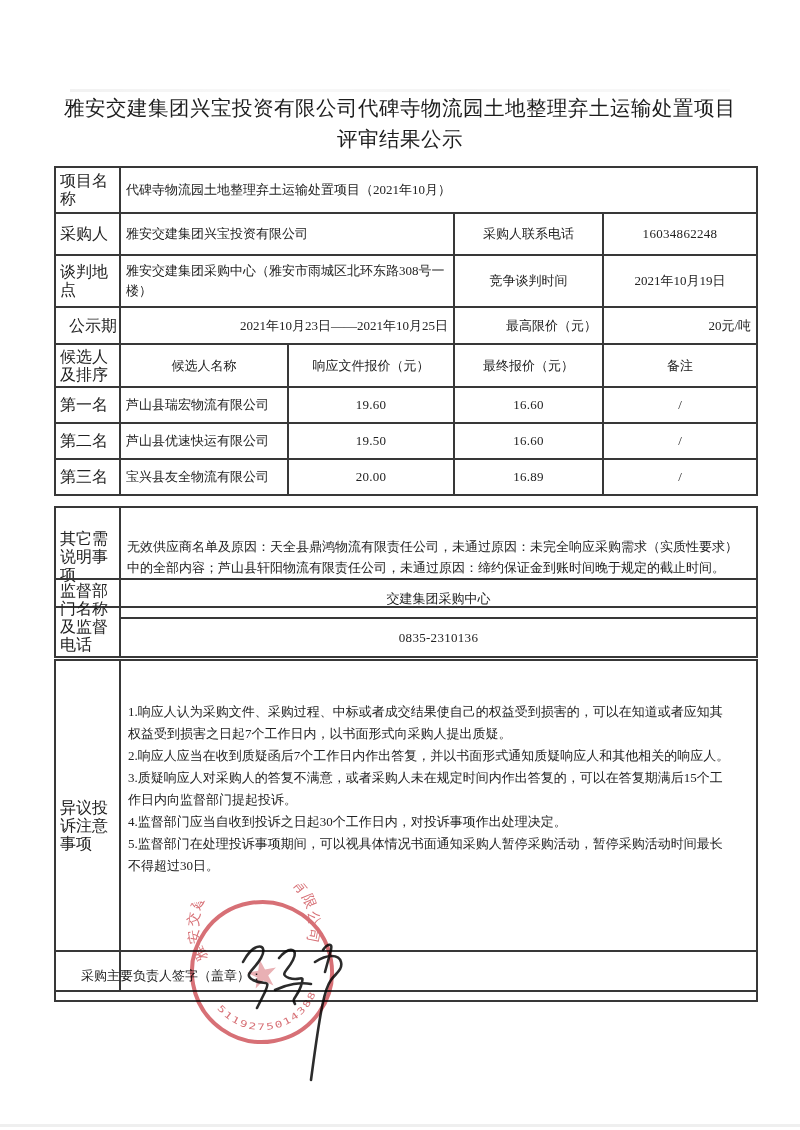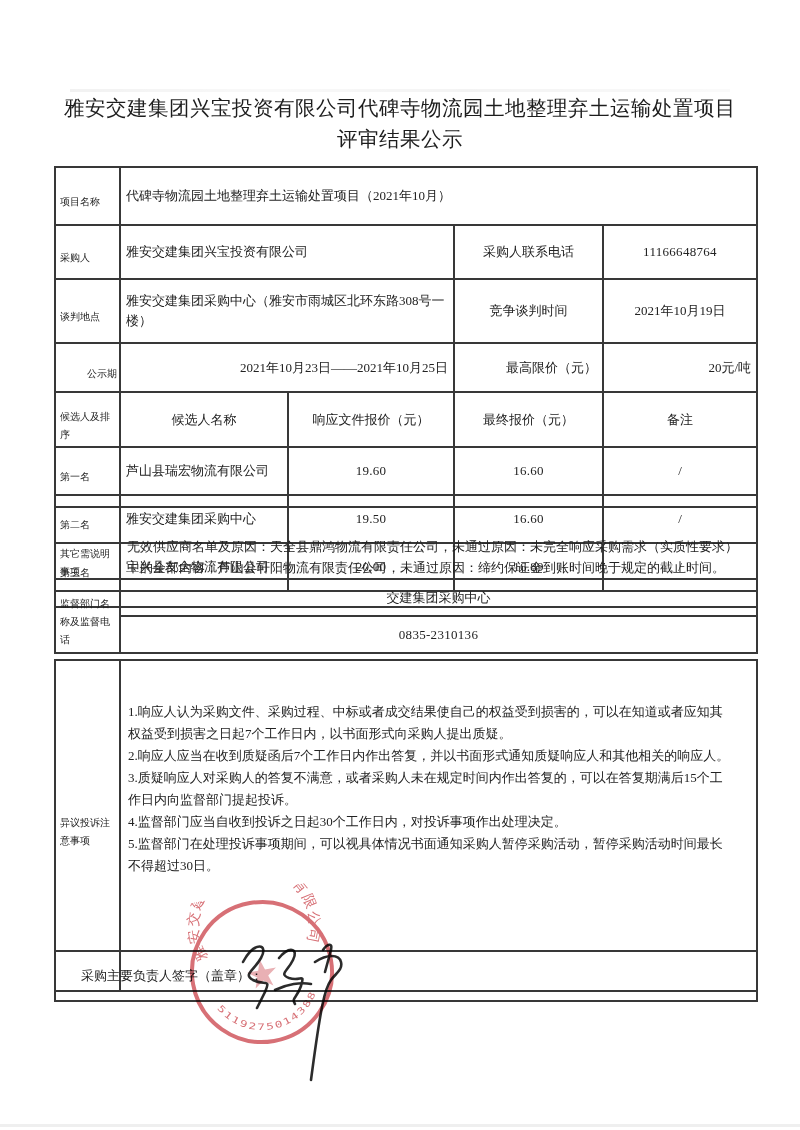--- a/index.html
+++ b/index.html
@@ -15,21 +15,21 @@
   .scan-noise-bottom { position:absolute; left:0; top:1124px; width:800px; height:3px;
     background:#ececec; opacity:.8; filter:blur(.5px); }
 
   .doc-title { position:absolute; left:40px; top:92px; width:720px; text-align:center;
     font-family:"Liberation Sans","DejaVu Sans",sans-serif; font-weight:normal;
     font-size:20.5px; line-height:31px; color:#1d1d1d; letter-spacing:.5px; }
 
   table { border-collapse:collapse; table-layout:fixed; position:absolute; background:transparent; }
   td { border:2px solid #383838; font-size:13px; line-height:20px;
        padding:2px 5px; vertical-align:middle; overflow:hidden; word-break:break-all; }
-  td.lab { font-size:10px; line-height:18px; padding:14px 2px 2px 4px; }
+  td.lab { font-size:16px; line-height:18px; padding:2px 2px 2px 4px; }
   td.c { text-align:center; }
   td.name-cell { padding-right:16px; }
   .num { letter-spacing:.3px; }
 
   #block1 { left:54px; top:166px; width:702px; }
   #block1 tr.r1 td { height:40px; }
   #block1 tr.r2 td { height:36px; }
   #block1 tr.r3 td { height:46px; }
   #block1 tr.r4 td { height:31px;text-align:right; }
   #block1 tr.r5 td { height:37px; }
@@ -78,21 +78,21 @@
       </colgroup>
     <tbody>
         <tr class="r1">
       <td class="lab">项目名称</td>
       <td colspan="4">代碑寺物流园土地整理弃土运输处置项目（2021年10月）</td>
     </tr>
     <tr class="r2">
       <td class="lab">采购人</td>
       <td colspan="2">雅安交建集团兴宝投资有限公司</td>
       <td class="c">采购人联系电话</td>
-      <td class="c num">11166648764</td>
+      <td class="c num">16034862248</td>
     </tr>
     <tr class="r3">
       <td class="lab">谈判地点</td>
       <td colspan="2">雅安交建集团采购中心（雅安市雨城区北环东路308号一楼）</td>
       <td class="c">竞争谈判时间</td>
       <td class="c">2021年10月19日</td>
     </tr>
     <tr class="r4">
       <td class="lab">公示期</td>
       <td colspan="2">2021年10月23日——2021年10月25日</td>
@@ -108,21 +108,21 @@
     </tr>
     <tr class="rc">
       <td class="lab">第一名</td>
       <td class="name-cell">芦山县瑞宏物流有限公司</td>
       <td class="c num">19.60</td>
       <td class="c num">16.60</td>
       <td class="c">/</td>
     </tr>
     <tr class="rc">
       <td class="lab">第二名</td>
-      <td class="name-cell">雅安交建集团采购中心</td>
+      <td class="name-cell">芦山县优速快运有限公司</td>
       <td class="c num">19.50</td>
       <td class="c num">16.60</td>
       <td class="c">/</td>
     </tr>
     <tr class="rc">
       <td class="lab">第三名</td>
       <td class="name-cell">宝兴县友全物流有限公司</td>
       <td class="c num">20.00</td>
       <td class="c num">16.89</td>
       <td class="c">/</td>

